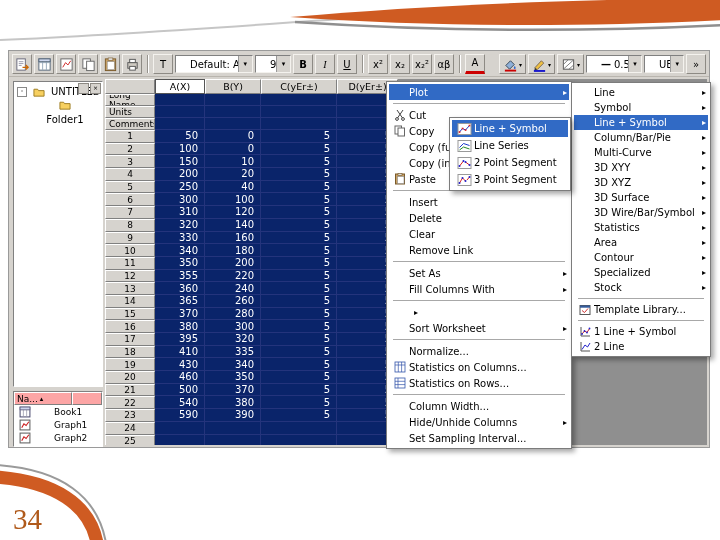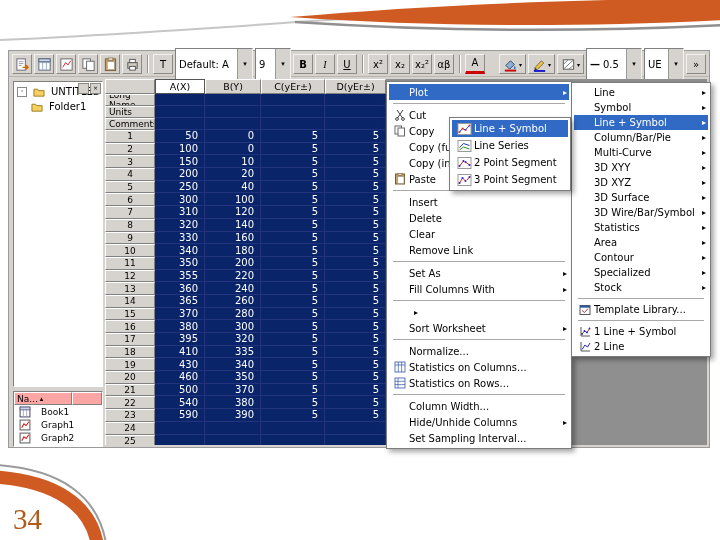--- a/index.html
+++ b/index.html
@@ -18,68 +18,68 @@
            gap:2px;padding:0 3px;box-shadow:inset 0 -1px 0 #b9b5ae;}
   .tbtn{min-width:20px;height:20px;display:flex;align-items:center;justify-content:center;
         background:#d6d3ce;border:1px solid;border-color:#f4f2ee #8d8a84 #8d8a84 #f4f2ee;
         font-size:10px;box-sizing:border-box;flex:none;}
   .tbtn svg{width:15px;height:15px;}
   .tbtn.dd{min-width:27px;gap:1px;}
   .tbtn .dda{font-size:6px;}
   .bold{font-weight:bold;} .ital{font-style:italic;font-family:"Liberation Serif",serif;} .uline{text-decoration:underline;}
   .fcbtn{border-bottom:3px solid #c00;line-height:10px;}
   .tsep{width:1px;height:18px;background:#96938d;box-shadow:1px 0 0 #fff;margin:0 3px;flex:none;}
-  .combo{height:32px;background:#fff;border:1px solid;border-color:#808080 #f4f2ee #f4f2ee #808080;
-         display:flex;align-items:center;font-size:10px;padding-left:3px;box-sizing:border-box;flex:none;}
+  .combo{height:18px;background:#fff;border:1px solid;border-color:#808080 #f4f2ee #f4f2ee #808080;
+         display:flex;align-items:center;font-size:10px;padding-left:14px;box-sizing:border-box;flex:none;}
   .combo .cval{white-space:nowrap;overflow:hidden;}
   .combo .ca{width:14px;align-self:stretch;margin-left:auto;background:#d6d3ce;
              border-left:1px solid #9a9a9a;display:flex;align-items:center;justify-content:center;font-size:7px;}
   .lineglyph{font-weight:bold;margin-right:3px;}
   .spacer{flex:1;}
 
   
   .tree-panel{position:absolute;left:4px;top:30px;width:88px;height:304px;background:#fff;
               border:1px solid;border-color:#808080 #fff #fff #808080;font-size:10px;overflow:hidden;}
   .panel-btns{position:absolute;top:1px;right:1px;display:flex;gap:1px;}
   .pbtn{width:9px;height:9px;background:#d6d3ce;border:1px solid #8d8a84;font-size:6px;
         line-height:7px;text-align:center;}
   .tree-row{display:flex;align-items:center;gap:3px;height:15px;padding-left:3px;white-space:nowrap;margin-top:2px;}
-  .tree-row.child{padding-left:14px;margin-top:0;}
+  .tree-row.child{padding-left:14px;margin-top:0;flex-direction:column;}
   .ebox{width:8px;height:8px;border:1px solid #888;font-size:7px;line-height:6px;text-align:center;
         background:#fff;flex:none;}
   .tic svg{width:13px;height:11px;display:block;}
 
   .splitter{position:absolute;left:4px;top:336px;width:88px;height:4px;background:#d6d3ce;}
 
   .files-panel{position:absolute;left:4px;top:340px;width:88px;height:54px;background:#fff;
                border:1px solid;border-color:#808080 #fff #fff #808080;font-size:9px;overflow:hidden;}
   .fhead{display:flex;height:13px;}
   .fh{background:#fca5a5;border:1px solid;border-color:#fff #808080 #808080 #fff;display:flex;
       align-items:center;padding:0 2px;gap:2px;box-sizing:border-box;}
   .fh.name{width:58px;} .fh.rest{flex:1;}
   .sorticon{font-size:7px;}
-  .frow{display:flex;align-items:center;height:13px;gap:7px;padding-left:2px;white-space:nowrap;}
+  .frow{display:flex;align-items:center;height:13px;gap:20px;padding-left:2px;white-space:nowrap;}
   .fic svg{width:11px;height:11px;display:block;}
 
   
   .worksheet{position:absolute;left:96px;top:28px;right:2px;bottom:2px;background:#8f8f8f;
              overflow:hidden;font-size:10px;}
   .wrow{display:flex;}
   .hrow{height:15px;} .lrow{height:12px;} .drow{height:12.7px;}
   .rh{width:50px;box-sizing:border-box;background:#d6d3ce;border:1px solid;
       border-color:#fff #808080 #808080 #fff;font-size:9px;display:flex;align-items:center;
       justify-content:center;overflow:hidden;flex:none;}
   .lrow .rh{justify-content:flex-start;padding-left:3px;}
   .ch{box-sizing:border-box;background:#d6d3ce;border:1px solid;border-color:#fff #808080 #808080 #fff;
       display:flex;align-items:center;justify-content:center;font-size:9.5px;flex:none;}
   .ch.active{background:#fff;border:1px solid #555;}
   .cell{box-sizing:border-box;background:#0a246a;color:#fff;display:flex;align-items:center;
         justify-content:flex-end;padding-right:6px;border-right:1px solid #24347c;
         border-bottom:1px solid #24347c;flex:none;overflow:hidden;}
-  .wa{width:50px;} .wb{width:56px;} .wc{width:64px;} .wd{width:61px;}
+  .wa{width:50px;} .wb{width:56px;} .wc{width:76px;} .wd{width:61px;}
 
   
   .menu{position:absolute;background:#fff;border:1px solid #7c7c7c;
         box-shadow:3px 3px 5px rgba(0,0,0,.35);padding:2px;box-sizing:border-box;}
   .context{left:377px;top:30px;width:186px;z-index:5;}
   .plot-sub{left:562px;top:31px;width:140px;z-index:6;}
   .ls-sub{left:440px;top:66px;width:122px;z-index:7;}
   .mi{display:flex;align-items:center;padding:0 2px;}
   .context .mi{height:16px;} .plot-sub .mi{height:15px;} .ls-sub .mi{height:17px;}
   .mic{width:18px;display:flex;align-items:center;justify-content:center;flex:none;}

